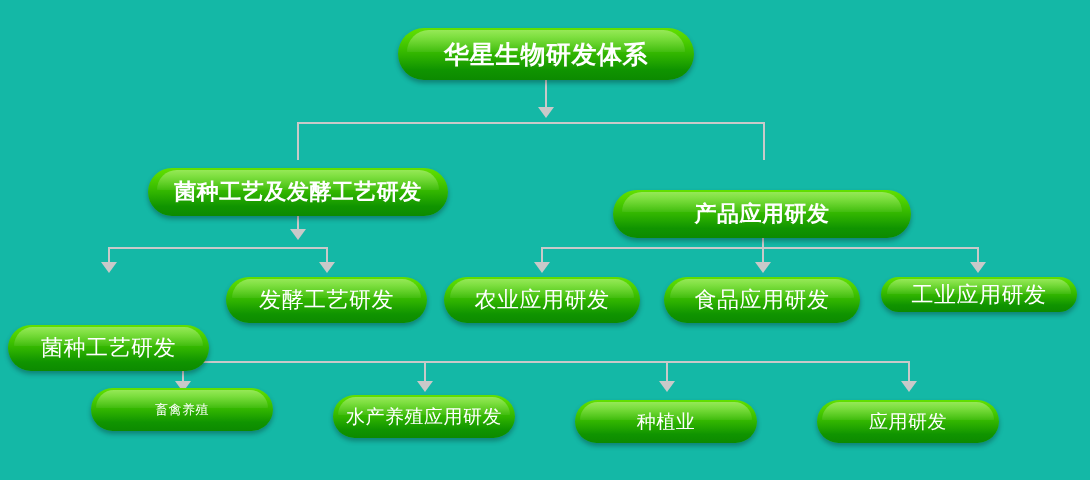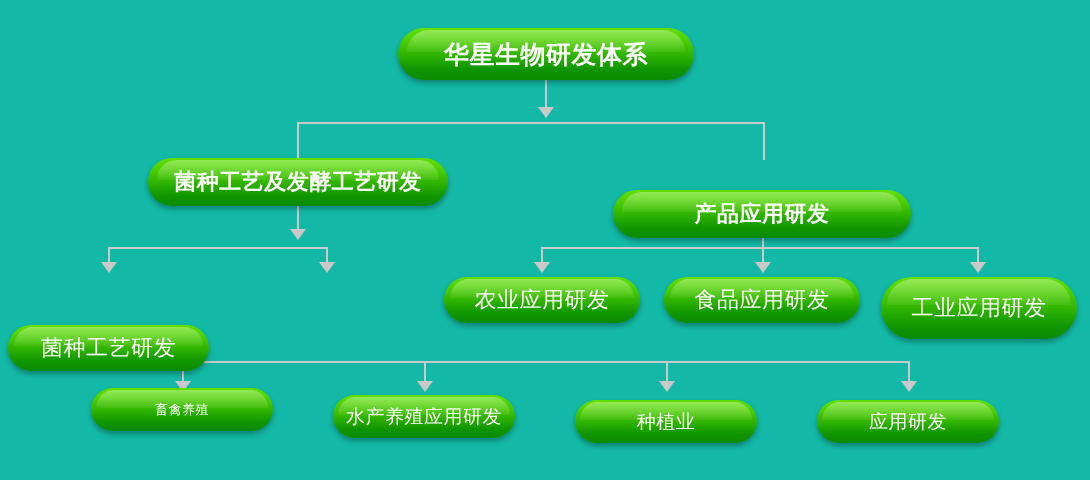--- a/index.html
+++ b/index.html
@@ -124,42 +124,45 @@
   <div class="arrow-down" style="left:417px; top:381px;"></div>
   <div class="conn-v" style="left:666px; top:361px; height:22px;"></div>
   <div class="arrow-down" style="left:659px; top:381px;"></div>
   <div class="conn-v" style="left:908px; top:361px; height:22px;"></div>
   <div class="arrow-down" style="left:901px; top:381px;"></div>
 
   <div class="node bold" style="left:398px; top:28px; width:296px; height:52px; font-size:25px;">
     <span>华星生物研发体系</span>
   </div>
 
-  <div class="node bold" style="left:148px; top:158px; width:300px; height:48px; font-size:22px;text-align:right;">
+  <div class="node bold" style="left:148px; top:168px; width:300px; height:48px; font-size:22px;text-align:right;">
     <span>菌种工艺及发酵工艺研发</span>
   </div>
 
   <div class="node bold" style="left:613px; top:158px; width:298px; height:48px; font-size:22px;margin-top:32px;">
     <span>产品应用研发</span>
   </div>
 
   <div class="node light" style="left:8px; top:277px; width:201px; height:46px; font-size:22px;margin-top:48px;">
     <span>菌种工艺研发</span>
   </div>
 
+  <div class="node light" style="left:226px; top:277px; width:201px; height:46px; font-size:22px;">
+    <span>发酵工艺研发</span>
+  </div>
 
   <div class="node light" style="left:444px; top:277px; width:196px; height:46px; font-size:22px;">
     <span>农业应用研发</span>
   </div>
 
   <div class="node light" style="left:664px; top:277px; width:196px; height:46px; font-size:22px;">
     <span>食品应用研发</span>
   </div>
 
-  <div class="node light" style="left:881px; top:277px; width:196px; height:62px; font-size:22px;">
+  <div class="node light" style="left:881px; top:277px; width:196px; height:35px; font-size:22px;">
     <span>工业应用研发</span>
   </div>
 
   <div class="node light" style="left:91px; top:388px; width:182px; height:43px; font-size:13px;text-align:center;">
     <span>畜禽养殖</span>
   </div>
 
   <div class="node light" style="left:333px; top:395px; width:182px; height:43px; font-size:19px;">
     <span>水产养殖应用研发</span>
   </div>

